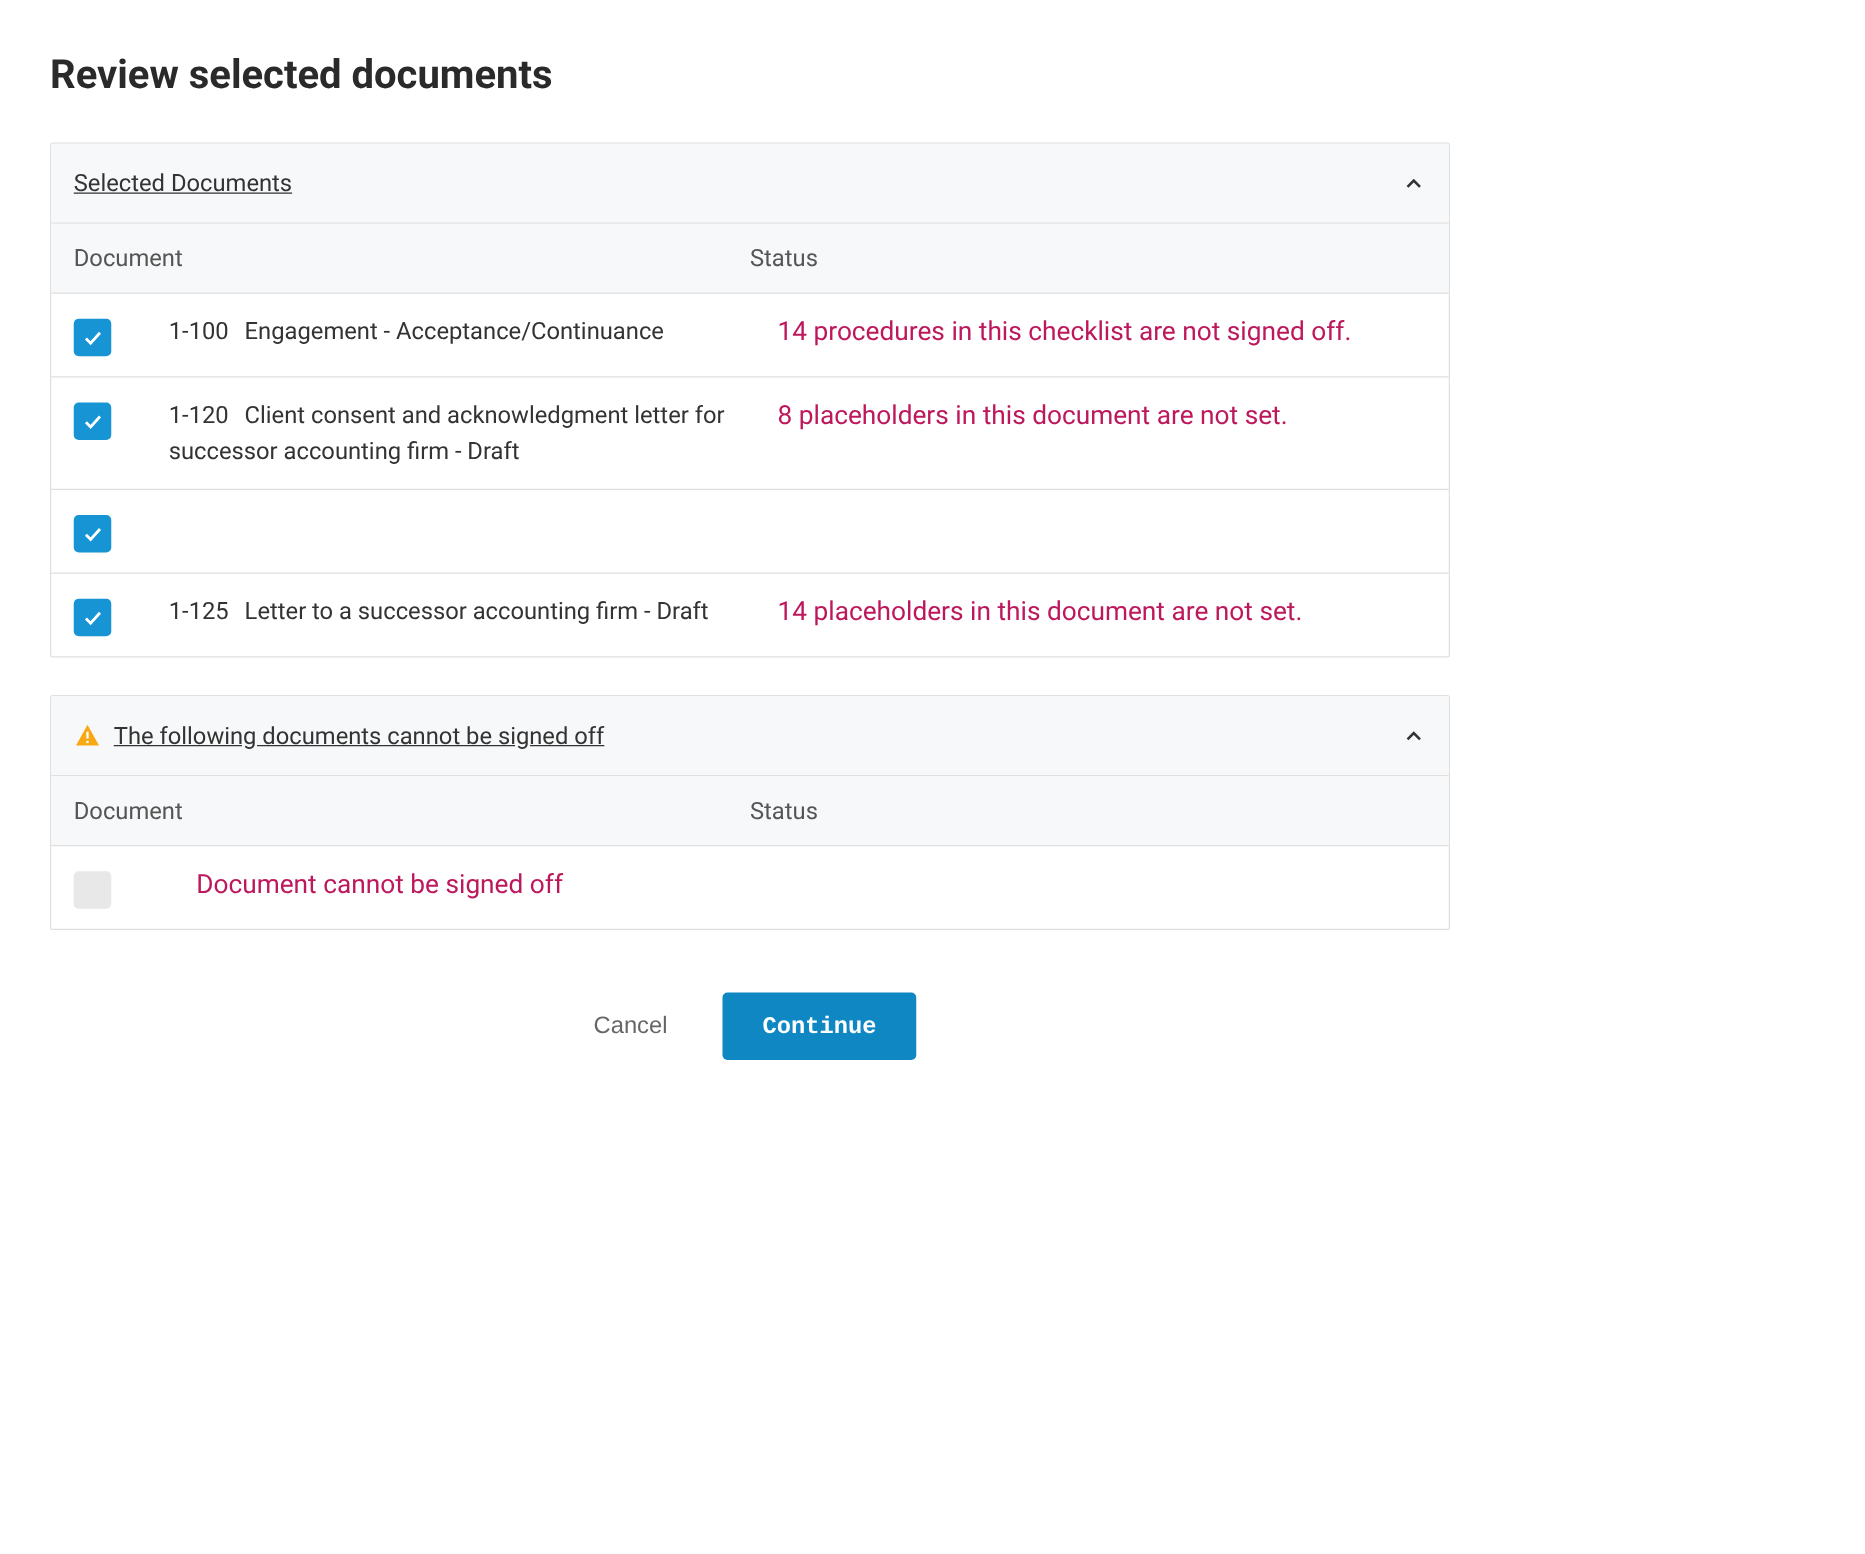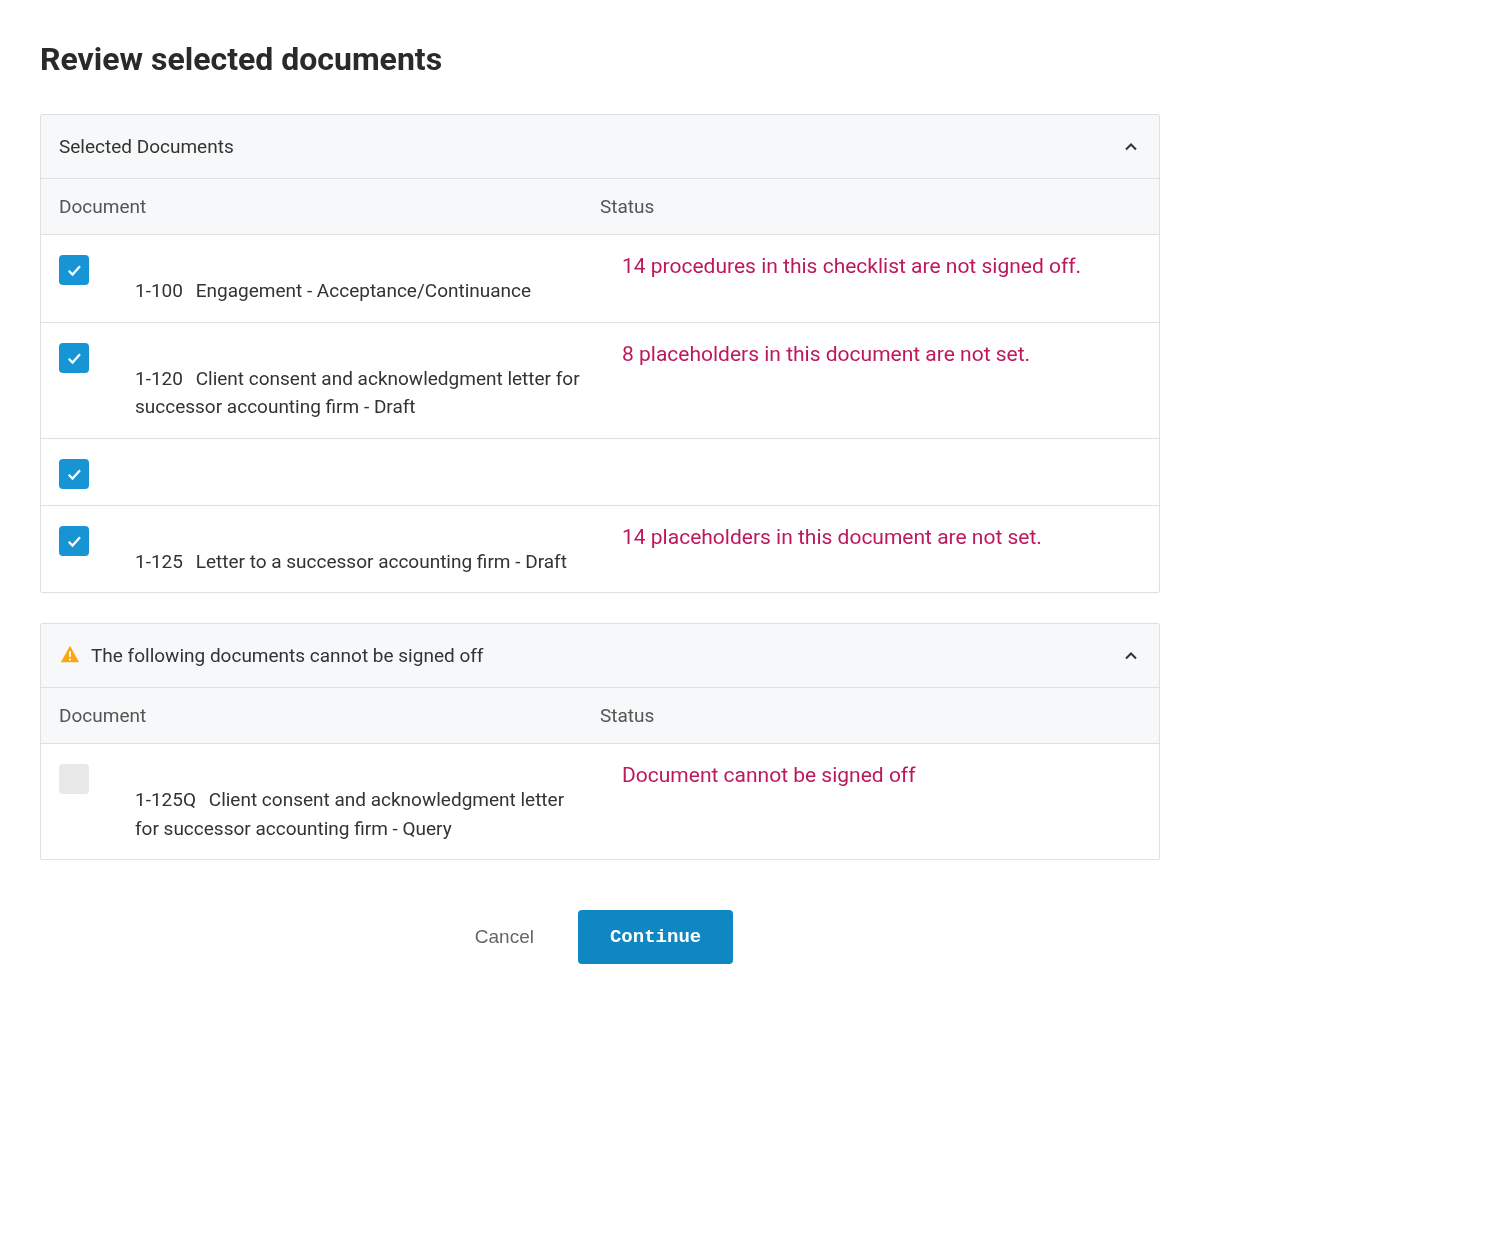--- a/index.html
+++ b/index.html
@@ -28,22 +28,23 @@
       display: flex;
       align-items: center;
       justify-content: space-between;
       padding: 20px 18px;
       background: #f7f8f9;
       border-bottom: 1px solid #e0e0e0;
       cursor: pointer;
     }
     .panel-header-left {
       display: flex;
-      align-items: flex-start;
+      align-items: center;
       gap: 10px;
+      text-decoration: underline;
     }
     .panel-header-title {
       font-size: 19px;
       font-weight: 400;
       color: #333;
     }
     .warning-icon {
       width: 22px;
       height: 22px;
       display: flex;
@@ -103,21 +104,20 @@
       width: 18px;
       height: 18px;
     }
     .row-doc {
       width: calc(50% - 76px);
       flex-shrink: 0;
       font-size: 19px;
       color: #333;
       line-height: 1.5;
       padding-right: 10px;
-      margin-top: 26px;
     }
     .row-doc .doc-code {
       margin-right: 8px;
     }
     .row-status {
       width: 50%;
       font-size: 21px;
       color: #be185d;
       line-height: 1.5;
       margin-left: 22px;
@@ -252,24 +252,20 @@
     </div>
     <div class="table-header">
       <div class="col-doc">Document</div>
       <div class="col-status">Status</div>
     </div>
 
     <div class="table-row">
       <div class="row-checkbox">
         <div class="checkbox disabled"></div>
       </div>
-      <div class="row-doc">
-        <span class="doc-code">1-125Q</span>
-        <span>Client consent and acknowledgment letter for successor accounting firm - Query</span>
-      </div>
       <div class="row-status">Document cannot be signed off</div>
     </div>
   </div>
 
   <div class="footer">
     <button class="btn-cancel">Cancel</button>
     <button class="btn-continue">Continue</button>
   </div>
 
 </div>

